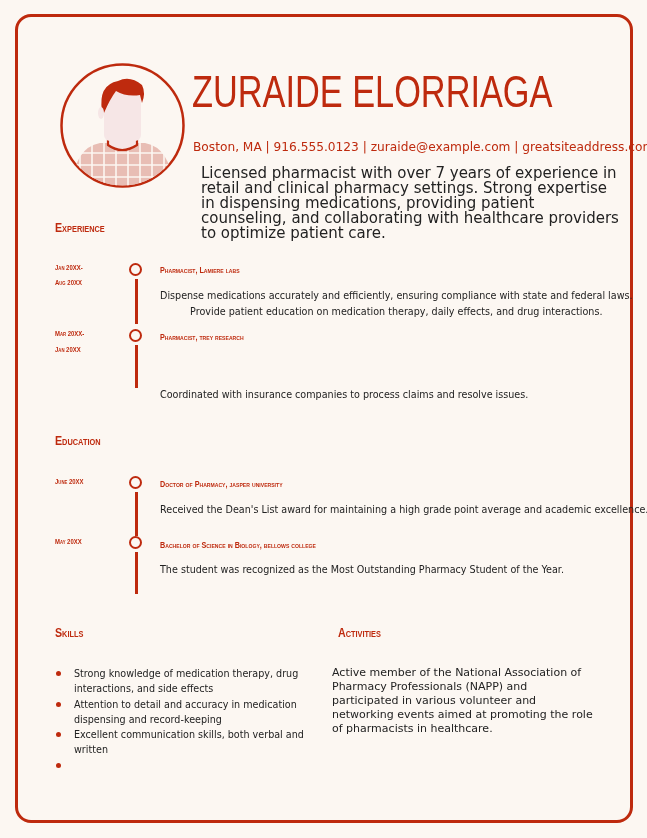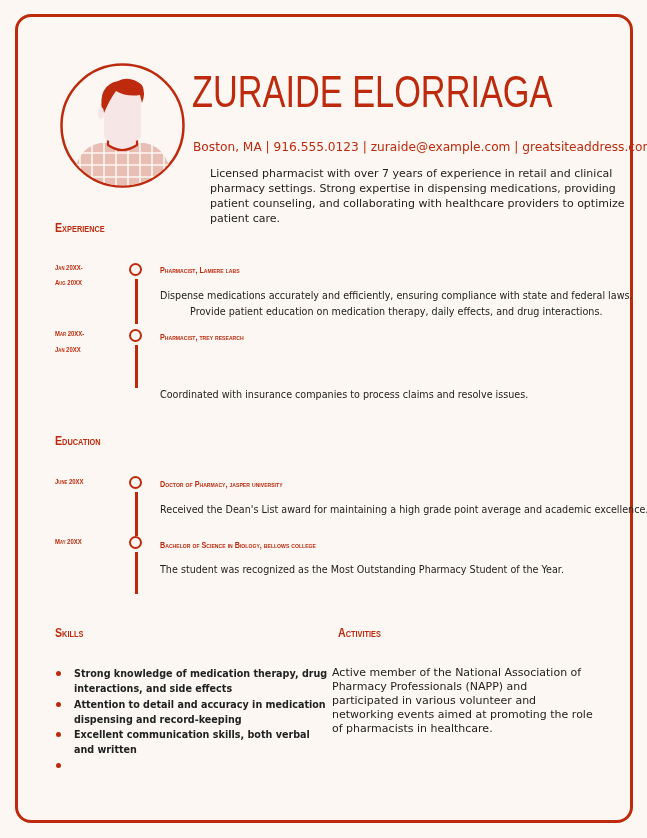--- a/index.html
+++ b/index.html
@@ -5,32 +5,32 @@
   html, body { margin:0; padding:0; }
   body { width:647px; height:838px; background:#FCF7F2; position:relative; overflow:hidden;
          font-family:"DejaVu Sans", sans-serif; color:#222; }
   .frame { position:absolute; left:15px; top:14px; width:612px; height:803px;
            border:3px solid #BE2A0E; border-radius:16px; }
   .avatar { position:absolute; left:60px; top:63px; width:125px; height:125px; }
   .name { position:absolute; left:192px; top:66px; font-family:"Liberation Sans Narrow","Liberation Sans", sans-serif;
           font-size:44px; font-weight:normal; color:#BE2A0E; letter-spacing:0px; transform:scaleX(0.78);
           transform-origin:left top; white-space:nowrap; line-height:52px; }
   .contact { position:absolute; left:193px; top:140px; font-size:12.2px; color:#BE2A0E; white-space:nowrap; }
-  .summary { position:absolute; left:210px; top:166px; width:420px; font-size:11px; line-height:15px; color:#222; }
+  .summary { position:absolute; left:201px; top:166px; width:420px; font-size:15px; line-height:15px; color:#222; }
   .h2 { position:absolute; font-family:"Liberation Sans", sans-serif; color:#BE2A0E; font-weight:bold;
         font-size:13px; letter-spacing:0px; transform:scaleX(0.82); transform-origin:left top; font-variant:small-caps; white-space:nowrap; }
   .date { position:absolute; font-family:"Liberation Sans", sans-serif; font-size:7px; color:#BE2A0E; font-weight:bold;
           font-variant:small-caps; line-height:16px; transform:scaleX(0.85); transform-origin:left top; white-space:nowrap; }
   .dot { position:absolute; width:9px; height:9px; border:2.5px solid #BE2A0E; border-radius:50%; background:#FCF7F2; }
   .vline { position:absolute; width:2.5px; background:#BE2A0E; }
   .role { position:absolute; font-family:"Liberation Sans", sans-serif; font-size:8.5px; color:#BE2A0E; font-weight:bold;
           font-variant:small-caps; transform:scaleX(0.85); transform-origin:left top; white-space:nowrap; }
   .desc { position:absolute; font-size:9.6px; line-height:15.5px; color:#222; white-space:nowrap;text-align:center; }
   ul.skills { position:absolute; left:55px; top:666px; width:275px; margin:0; padding:0; list-style:none; font-size:9.6px; line-height:15.3px; }
-  ul.skills li { position:relative; padding-left:19px;font-weight:bold; }
+  ul.skills li { position:relative; padding-left:19px; }
   ul.skills li .bullet { position:absolute; left:1px; top:5px; width:5px; height:5px; border-radius:50%; background:#BE2A0E; }
   .activities { position:absolute; left:332px; top:666px; width:265px; font-size:11px; line-height:14px; }
 </style>
 </head>
 <body>
 
 <div class="frame"></div>
 
 <svg class="avatar" viewBox="0 0 125 125">
   <defs>

